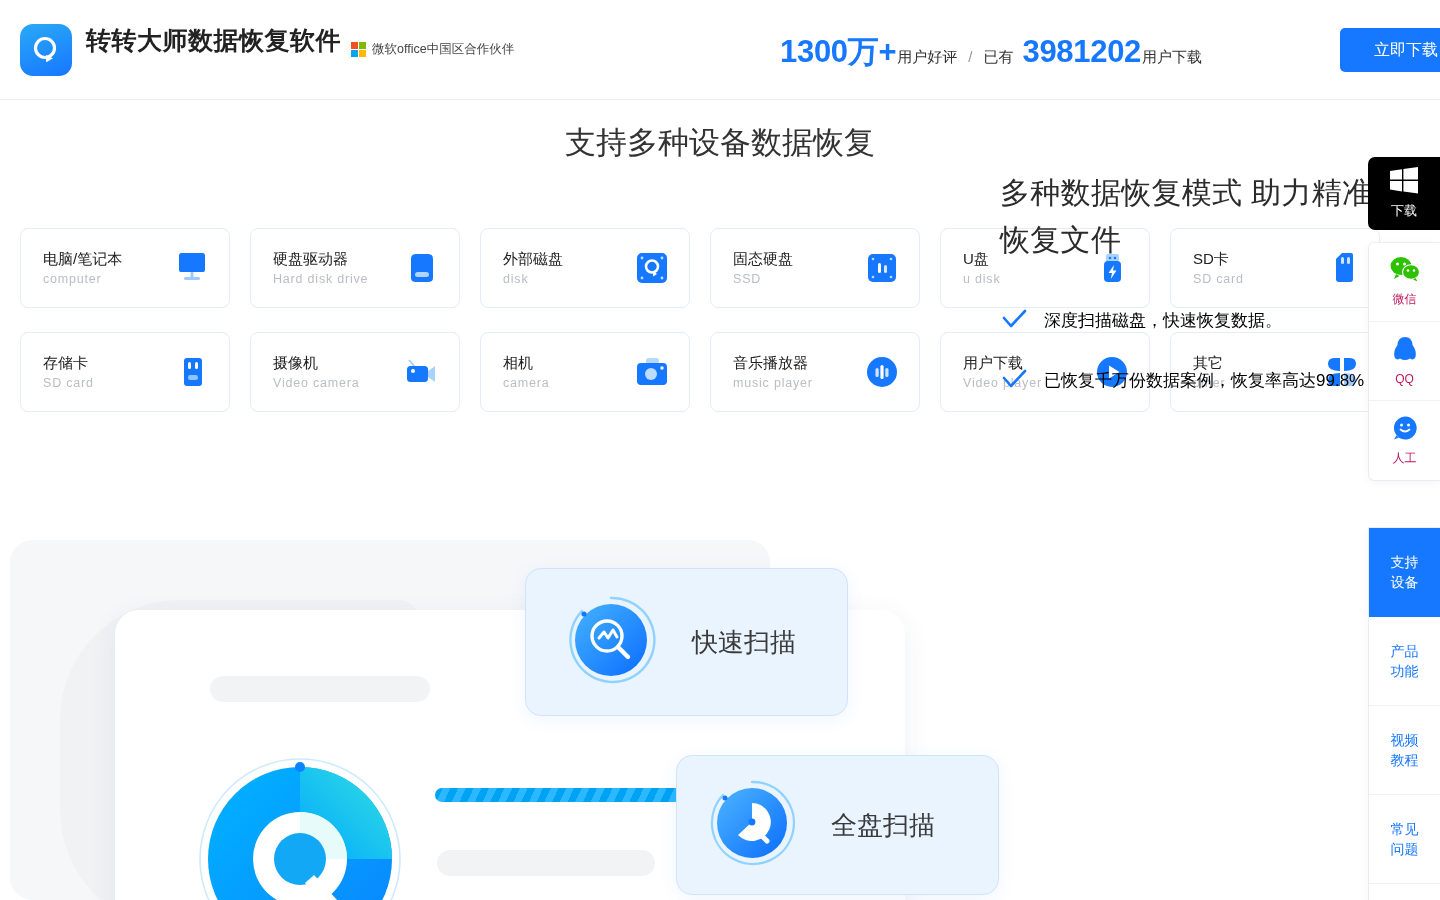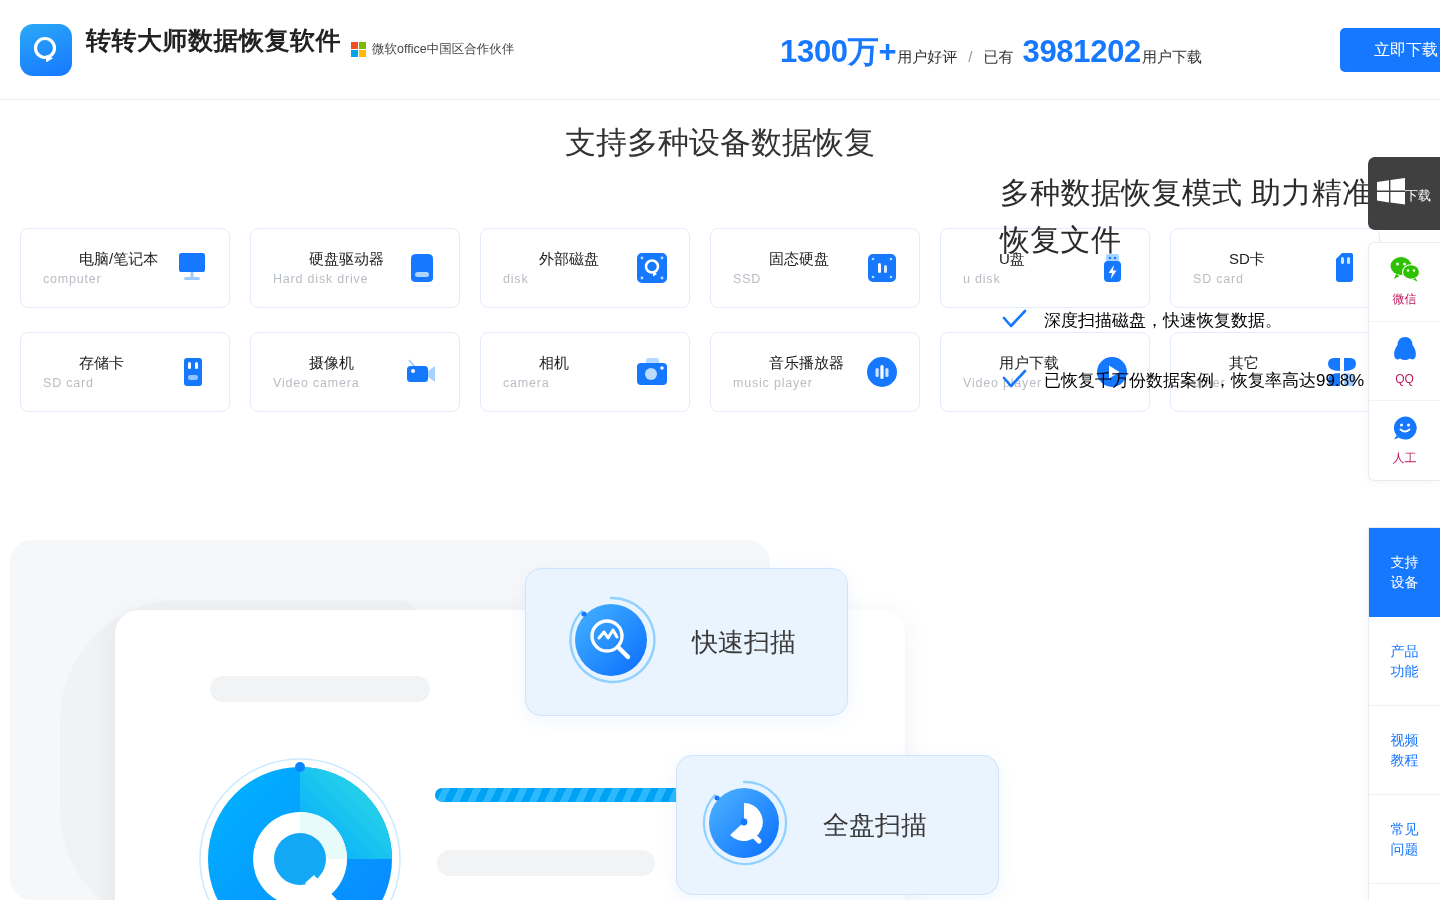--- a/index.html
+++ b/index.html
@@ -78,21 +78,21 @@
   }
   .device-card {
     background: #fff;
     border: 1px solid #e3ecfb;
     border-radius: 8px;
     display: flex; align-items: center; justify-content: space-between;
     padding: 0 16px 0 22px;
     cursor: pointer;
   }
   .dc-text { display:flex; flex-direction: column; }
-  .dc-cn { font-size: 15px; color: #222; line-height: 1.25; white-space: nowrap; margin-left: 36px; }
+  .dc-cn { font-size: 15px; color: #222; line-height: 1.25; white-space: nowrap; }
   .dc-en { font-size: 12.5px; color: #b9bdc4; letter-spacing: .8px; margin-top: 3px; white-space: nowrap; }
   .dc-icon { width: 42px; height: 42px; flex: 0 0 auto; display:flex; align-items:center; justify-content:center; }
 
   
   .feature {
     position: absolute; top: 500px; left: 0; width: 1440px; height: 400px;
   }
 
   .card-back-1 {
     position:absolute; left: 10px; top: 40px; width: 760px; height: 360px;
@@ -127,41 +127,41 @@
   .mode-card {
     position: absolute;
     background: #eaf4ff;
     border: 1px solid #cfe4fb;
     border-radius: 16px;
     display:flex; align-items:center;
     box-shadow: 0 4px 18px rgba(22,119,255,.07);
     cursor: pointer;
   }
   .mode-quick { left: 525px; top: 568px; width: 323px; height: 148px; padding-left: 36px; }
-  .mode-full  { left: 676px; top: 755px; width: 323px; height: 140px; padding-left: 20px; }
+  .mode-full  { left: 676px; top: 755px; width: 323px; height: 140px; padding-left: 28px; }
   .mode-label { font-size: 26px; color: #3a3a3a; margin-left: 32px; white-space: nowrap; }
 
   .feature-text {
     position: absolute; left: 1000px; top: 170px; width: 440px;
   }
   .feature-heading {
     font-size: 30px; color: #2b2b2b; line-height: 1.55; font-weight: normal;
     white-space: pre-line; letter-spacing: .3px;
   }
   .bullets { margin-top: 46px; }
   .bullet { display:flex; align-items: flex-start; margin-bottom: 37px; }
   .bullet-check { flex: 0 0 auto; width: 28px; height: 22px; }
   .bullet-text { font-size: 17px; color: #000000; margin-left: 16px; white-space: nowrap; }
 
   
   .rail-download {
     position: absolute; left: 1368px; top: 157px;
     width: 72px; height: 73px;
-    background: #404040; border-radius: 7px 0 0 7px;
-    display:flex; align-items:center; justify-content:center;
+    background: #000000; border-radius: 7px 0 0 7px;
+    display:flex; flex-direction: column; align-items:center; justify-content:center;
     cursor:pointer;
   }
   .rail-download .rl-label { color:#fff; font-size: 13px; margin-top: 4px; }
 
   .rail-contacts {
     position: absolute; left: 1368px; top: 242px;
     width: 72px; background: #fff;
     border: 1px solid #e9edf3; border-right: none;
     border-radius: 6px 0 0 6px;
     box-shadow: 0 2px 10px rgba(0,0,0,.04);

